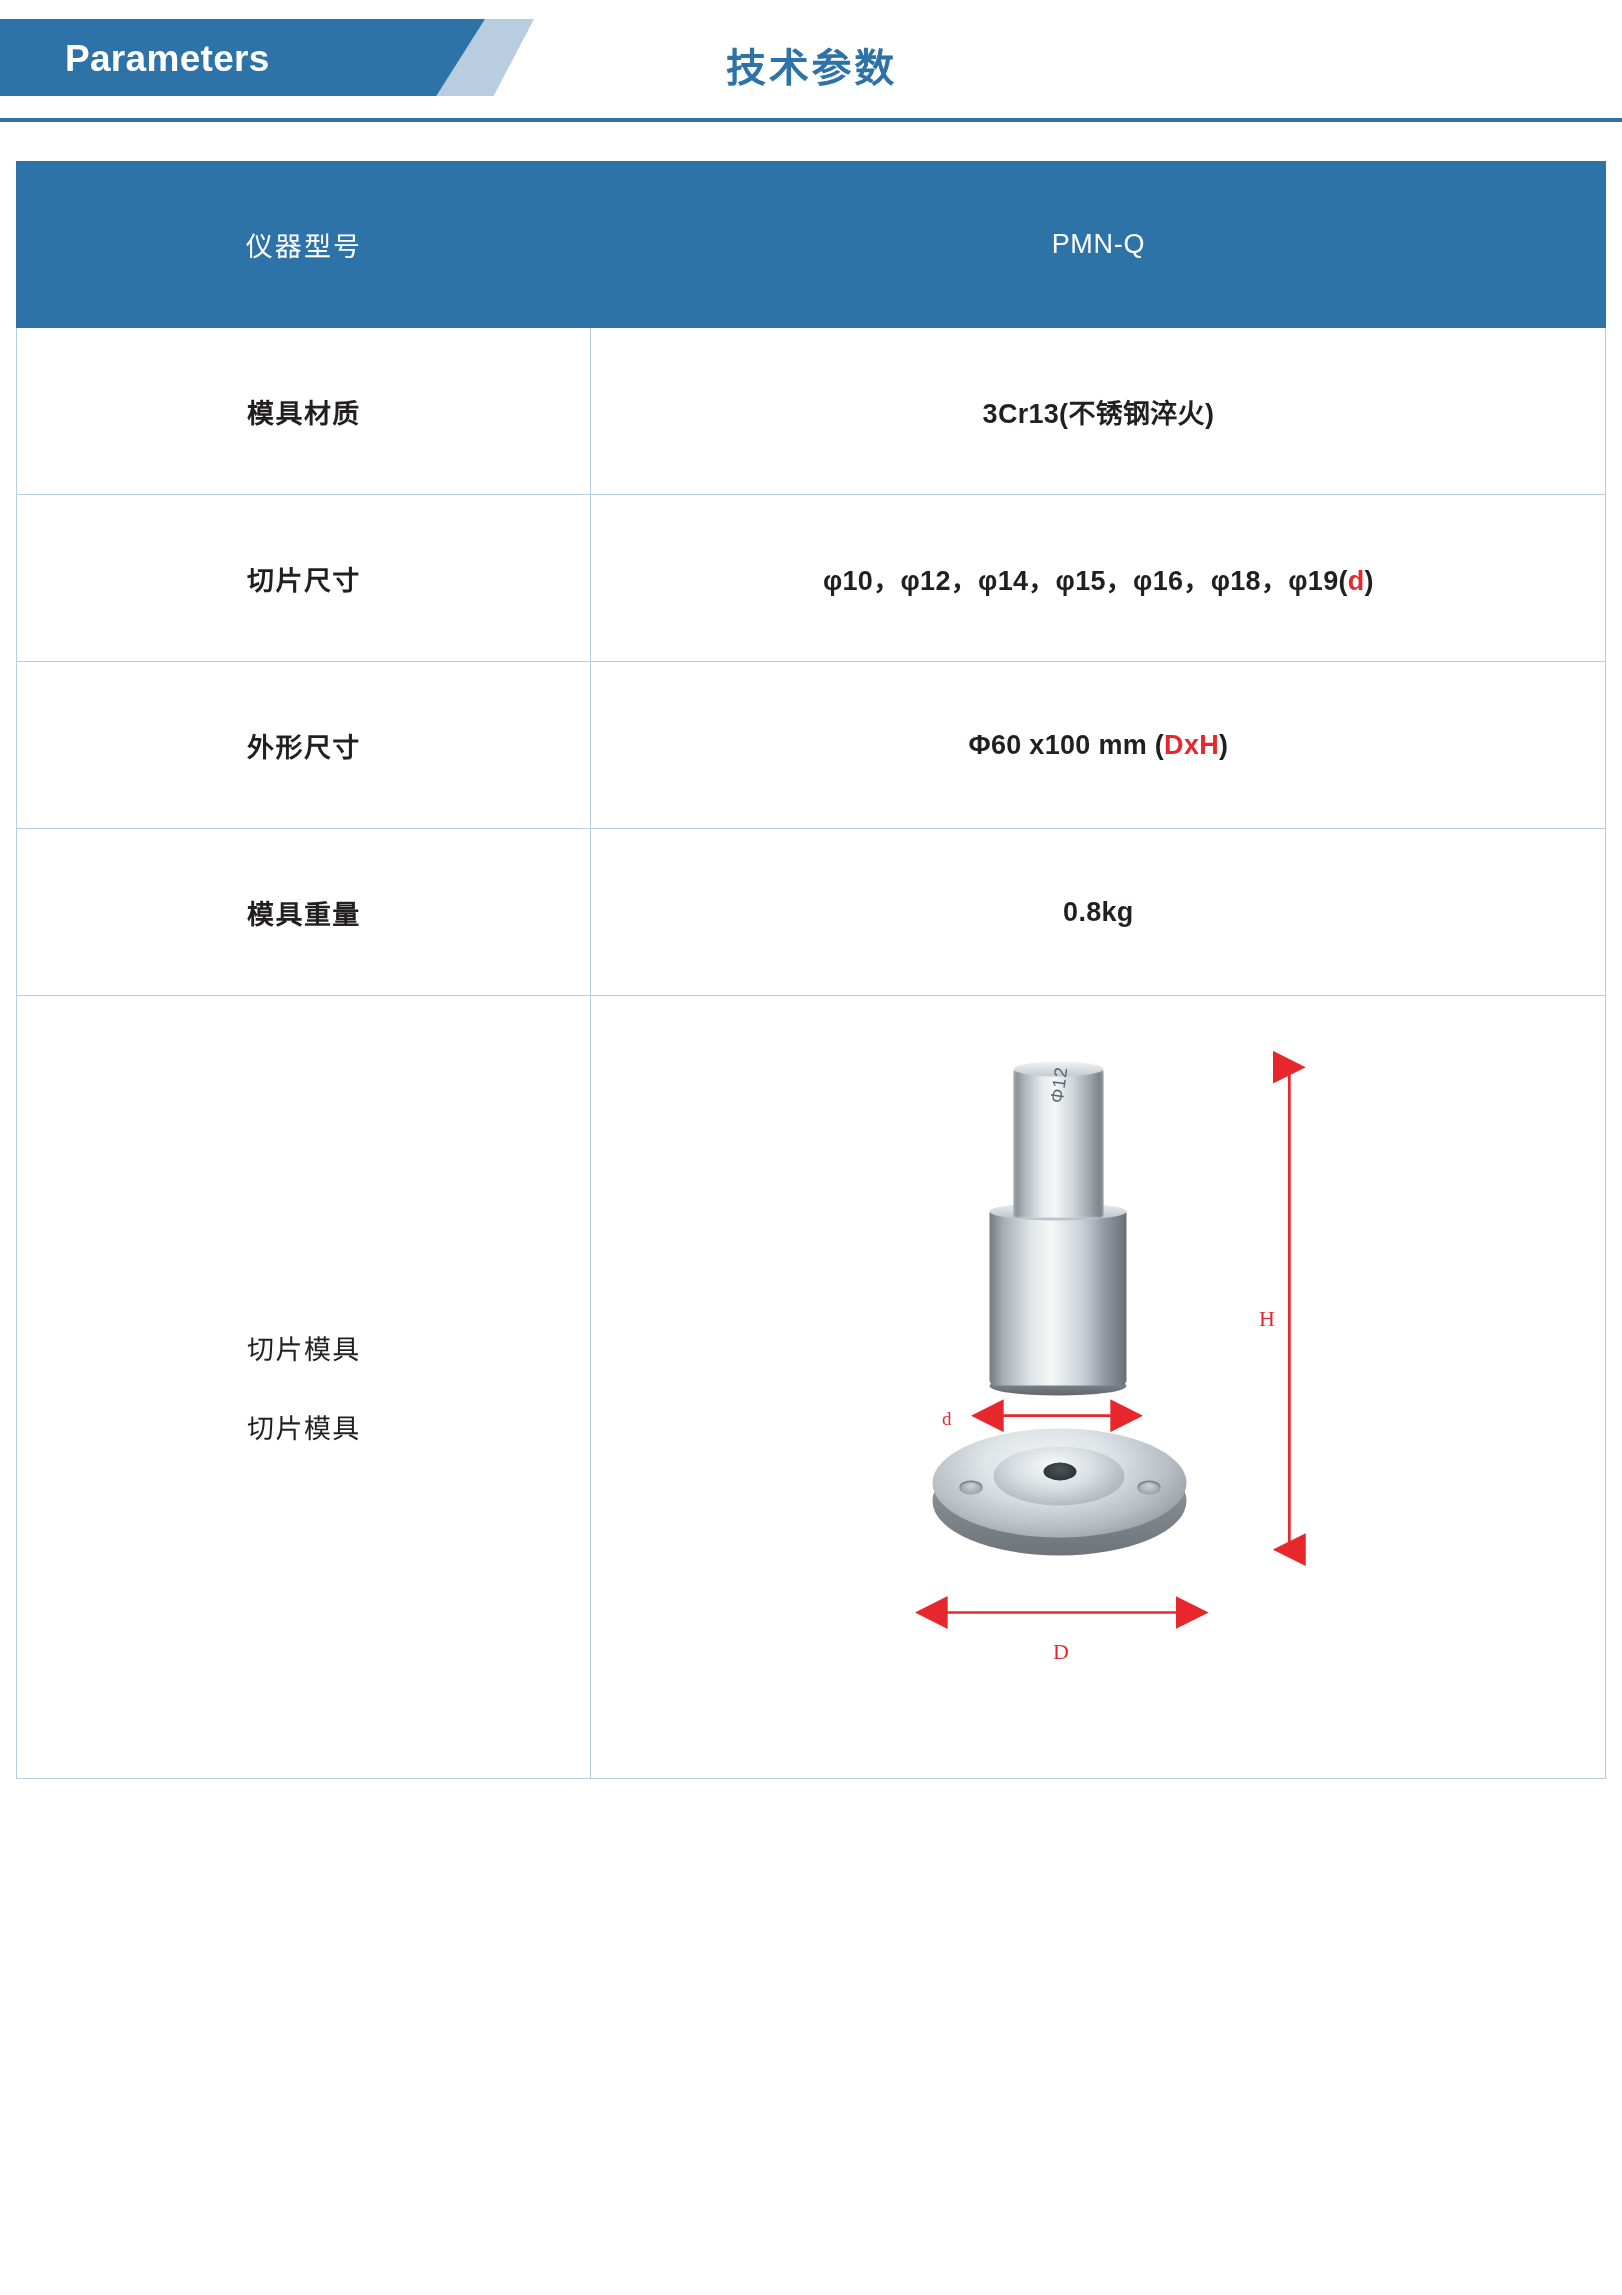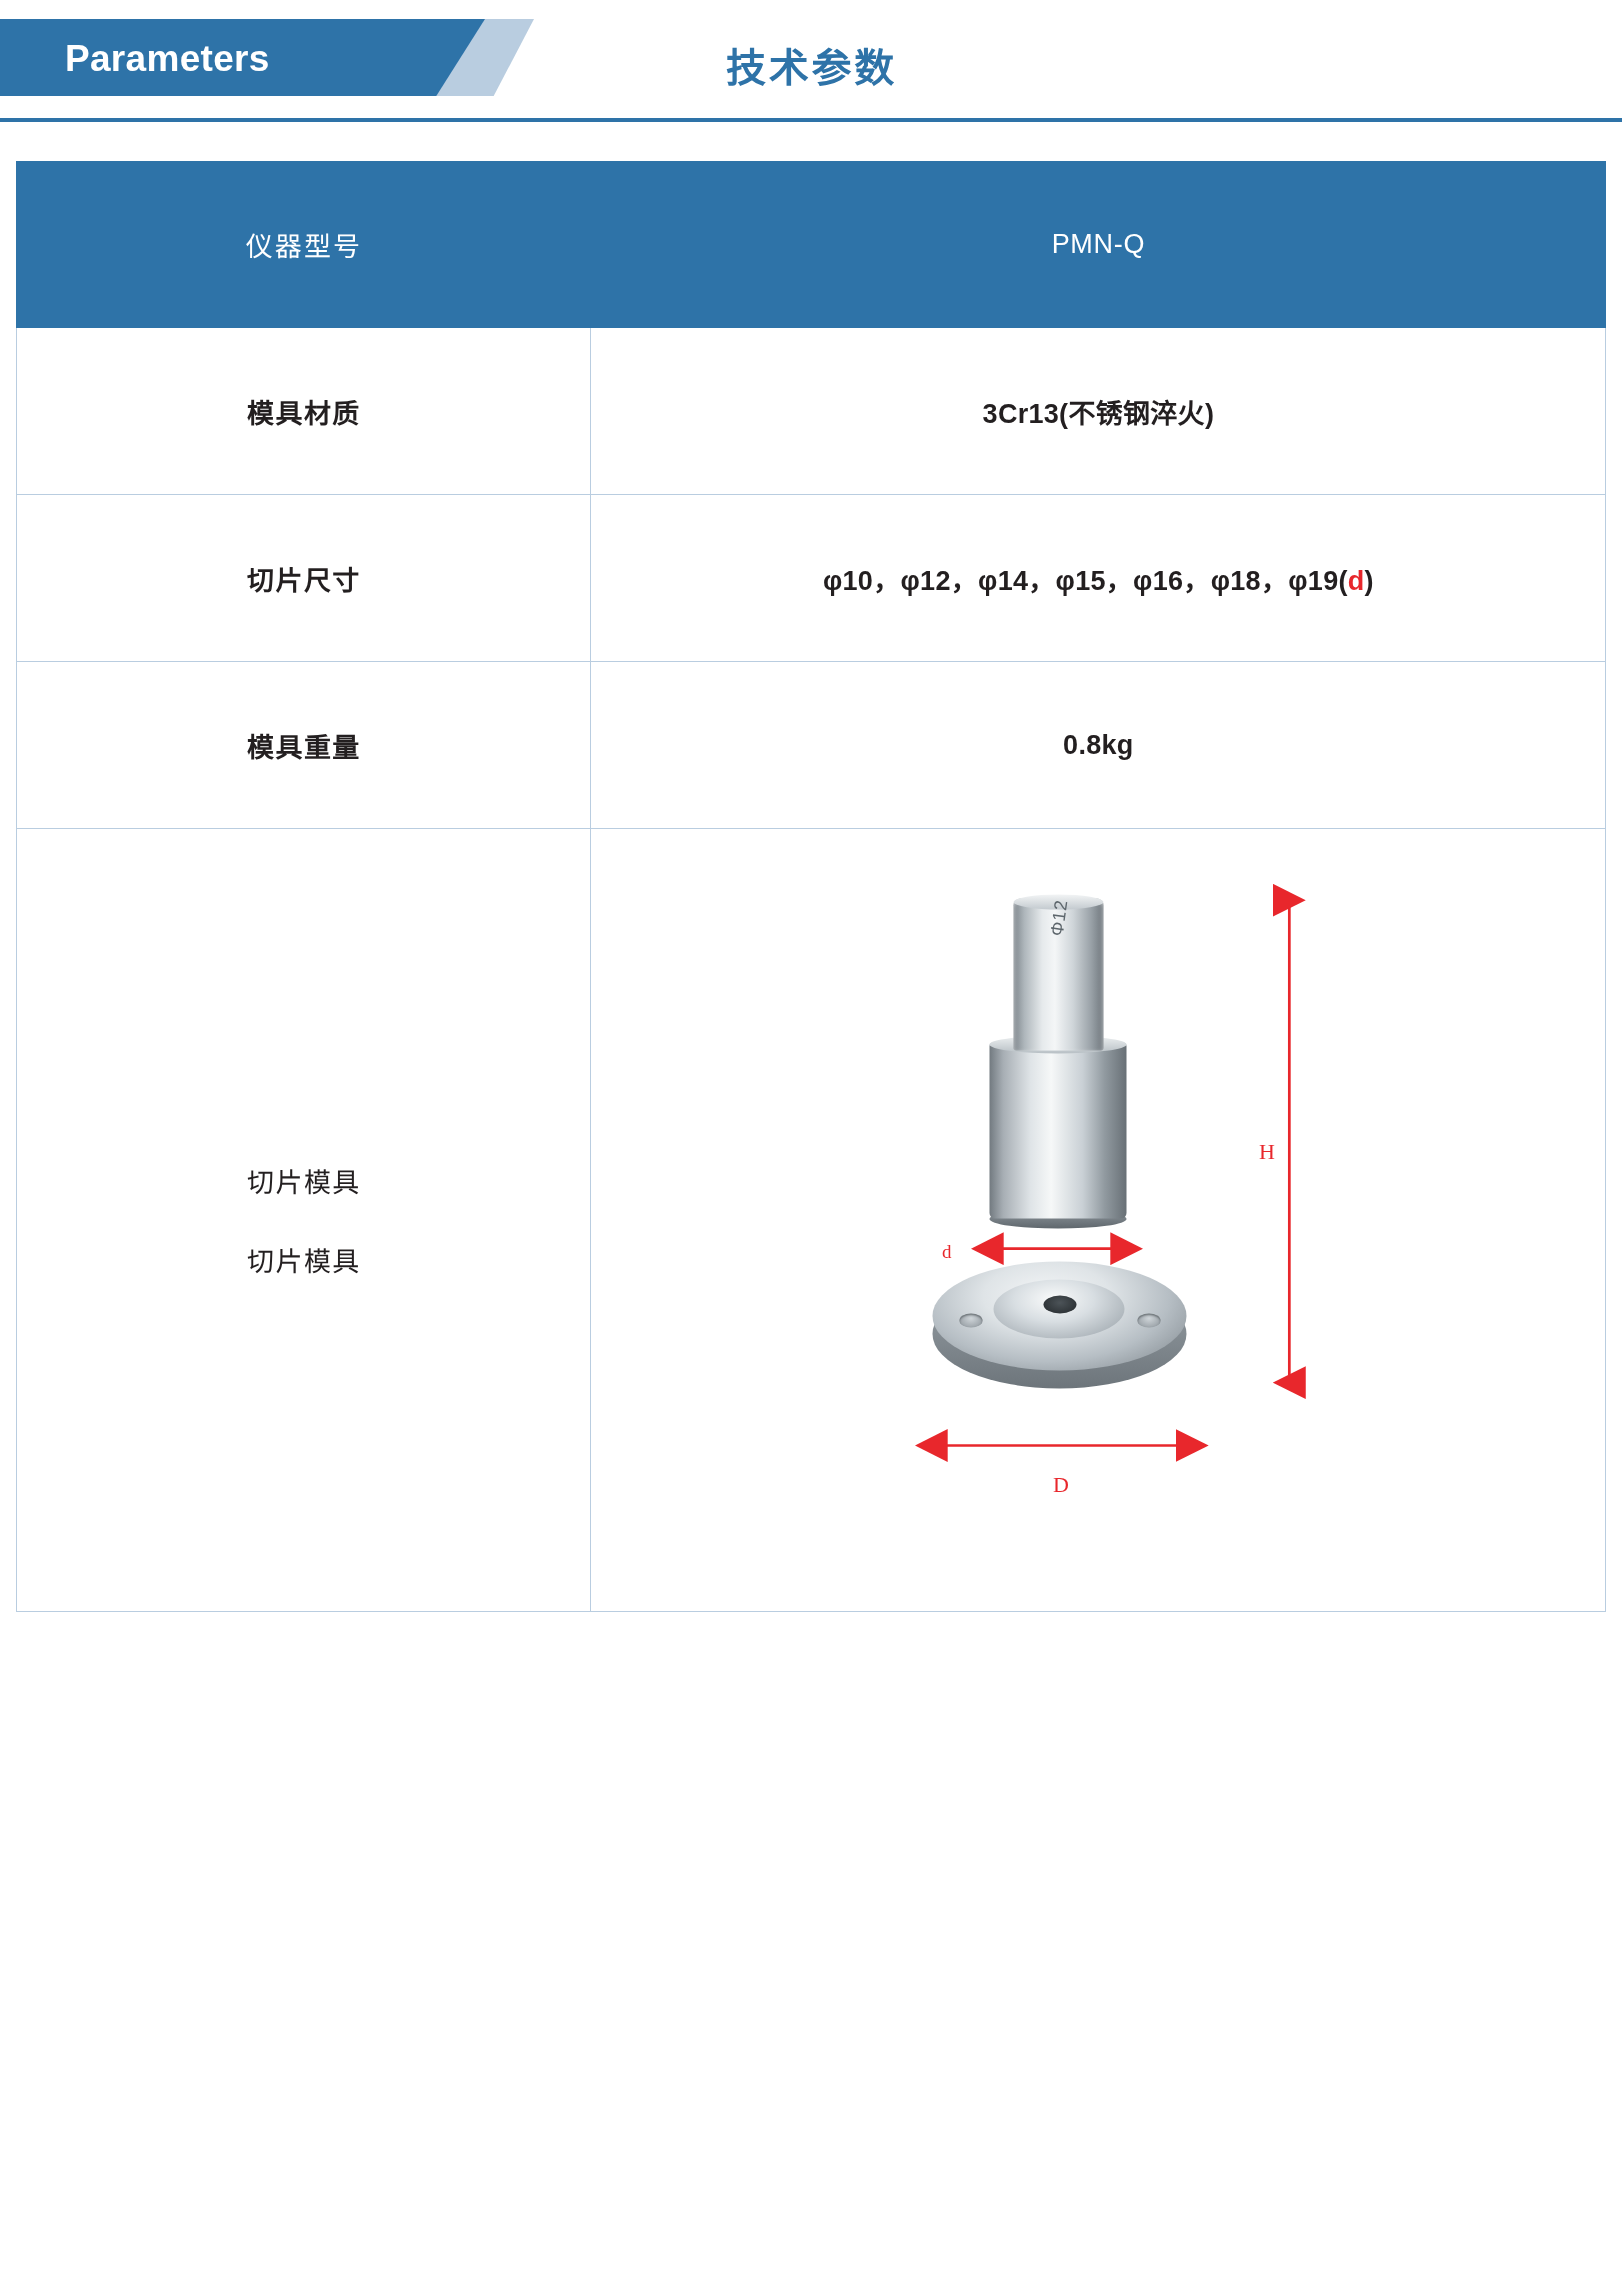--- a/index.html
+++ b/index.html
@@ -306,20 +306,24 @@
         <td class="lbl">仪器型号</td>
         <td class="val">PMN-Q</td>
       </tr>
       <tr class="row">
         <td class="lbl">模具材质</td>
         <td class="val">3Cr13(不锈钢淬火)</td>
       </tr>
       <tr class="row">
         <td class="lbl">切片尺寸</td>
         <td class="val"><span>φ10，φ12，φ14，φ15，φ16，φ18，φ19(</span><span class="hl">d</span><span>)</span></td>
+      </tr>
+      <tr class="row">
+        <td class="lbl">外形尺寸</td>
+        <td class="val"><span>Φ60 x100 mm (</span><span class="hl">DxH</span><span>)</span></td>
       </tr>
       <tr class="row">
         <td class="lbl">模具重量</td>
         <td class="val">0.8kg</td>
       </tr>
 
       <tr class="diagram">
         <td class="lbl">
           <div class="lbl-two-lines">
             <span>切片模具</span>

